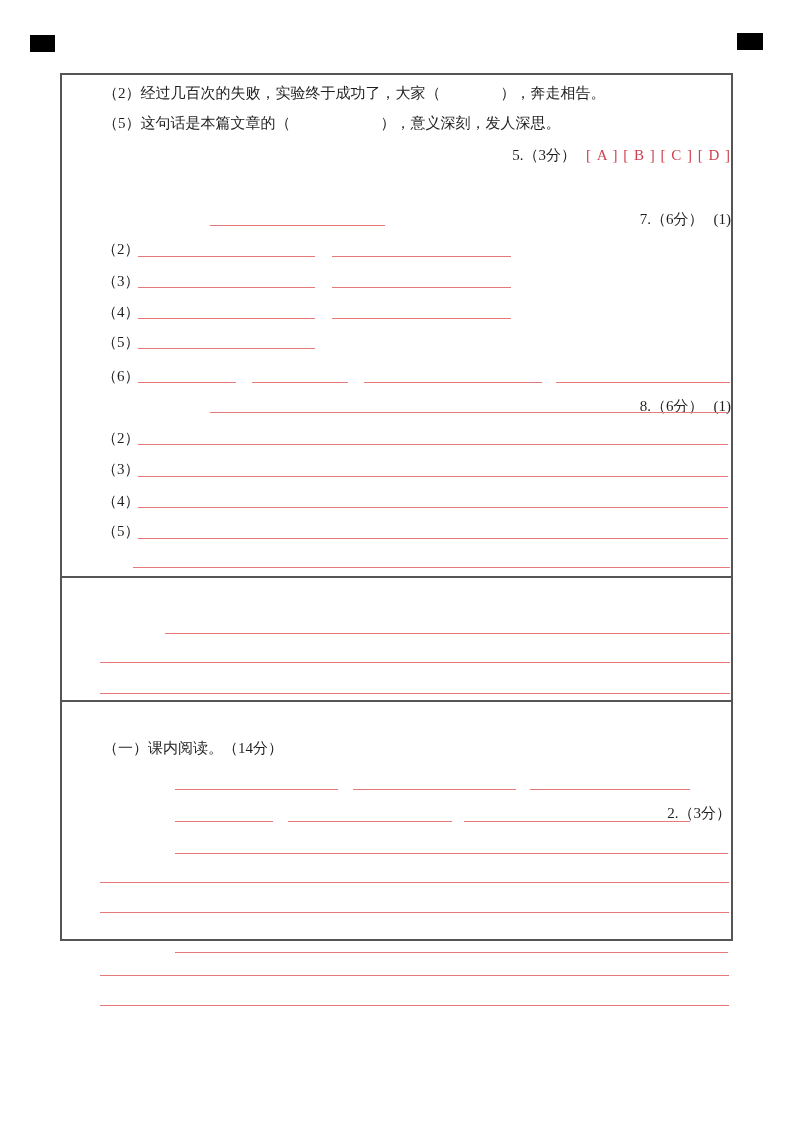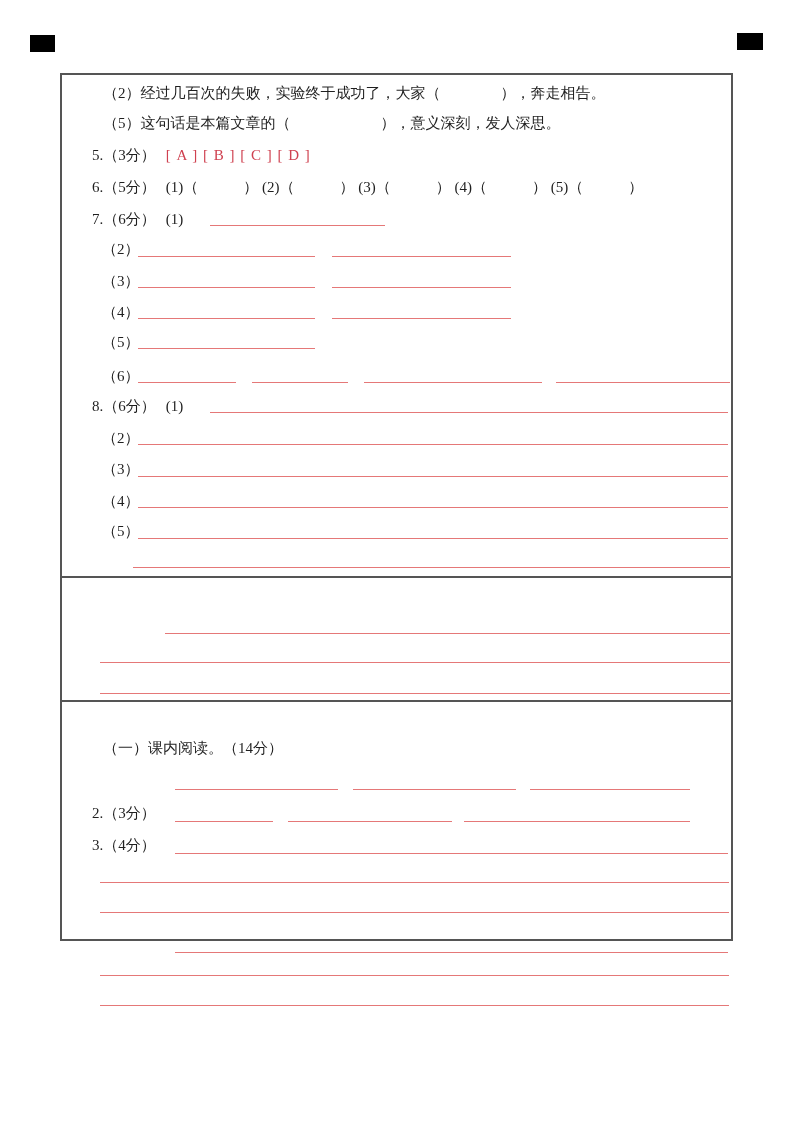--- a/index.html
+++ b/index.html
@@ -22,21 +22,21 @@
     position:absolute;left:60px;top:73px;width:673px;height:868px;
     border:2px solid var(--frame);box-sizing:border-box;background:#fff;
   }
   .divider{position:absolute;left:0;right:0;height:2px;background:var(--frame);}
   .row{
     position:absolute;left:0;right:0;
     font-size:15px;line-height:22px;white-space:nowrap;
   }
   .indent-a{padding-left:5px;}    
   .indent-b{padding-left:41px;}   
-  .indent-c{padding-left:30px;}   
+  .indent-c{padding-left:30px;text-align:right;}   
   .indent-d{padding-left:40px;}   
   .gap{display:inline-block;width:10px;}
   .choices{color:var(--choice);letter-spacing:1px;}
   .aline{position:absolute;height:1px;background:var(--line);}
 </style>
 </head>
 <body>
 
 <div class="reg-mark left"></div>
 <div class="reg-mark right"></div>
@@ -47,23 +47,20 @@
     <span>（2）经过几百次的失败，实验终于成功了，大家（　　　　），奔走相告。</span>
   </div>
   <div class="row indent-b" style="top:37px">
     <span>（5）这句话是本篇文章的（　　　　　　），意义深刻，发人深思。</span>
   </div>
 
   <div class="row indent-c" style="top:69px">
     <span>5.（3分）</span><span class="gap"></span><span class="choices">[ A ]  [ B ]  [ C ]  [ D ]</span>
   </div>
 
-  <div class="row indent-c" style="top:101px">
-    <span>6.（5分）</span><span class="gap"></span><span>(1)（　　　）  (2)（　　　）  (3)（　　　）  (4)（　　　）  (5)（　　　）</span>
-  </div>
 
   <div class="row indent-c" style="top:133px">
     <span>7.（6分）</span><span class="gap"></span><span>(1)</span>
   </div>
   <div class="row indent-d" style="top:163px">
     <span>（2）</span>
   </div>
   <div class="row indent-d" style="top:195px">
     <span>（3）</span>
   </div>
@@ -119,23 +116,20 @@
   <div class="aline" style="left:38px;top:618px;width:630px"></div>
 
   <div class="divider" style="top:625px"></div>
 
   <div class="row indent-b" style="top:662px">
     <span>（一）课内阅读。（14分）</span>
   </div>
   <div class="row indent-c" style="top:727px">
     <span>2.（3分）</span>
   </div>
-  <div class="row indent-c" style="top:759px">
-    <span>3.（4分）</span>
-  </div>
 
   <div class="aline" style="left:113px;top:714px;width:163px"></div>
   <div class="aline" style="left:291px;top:714px;width:163px"></div>
   <div class="aline" style="left:468px;top:714px;width:160px"></div>
   <div class="aline" style="left:113px;top:746px;width:98px"></div>
   <div class="aline" style="left:226px;top:746px;width:164px"></div>
   <div class="aline" style="left:402px;top:746px;width:226px"></div>
   <div class="aline" style="left:113px;top:778px;width:553px"></div>
   <div class="aline" style="left:38px;top:807px;width:629px"></div>
   <div class="aline" style="left:38px;top:837px;width:629px"></div>

